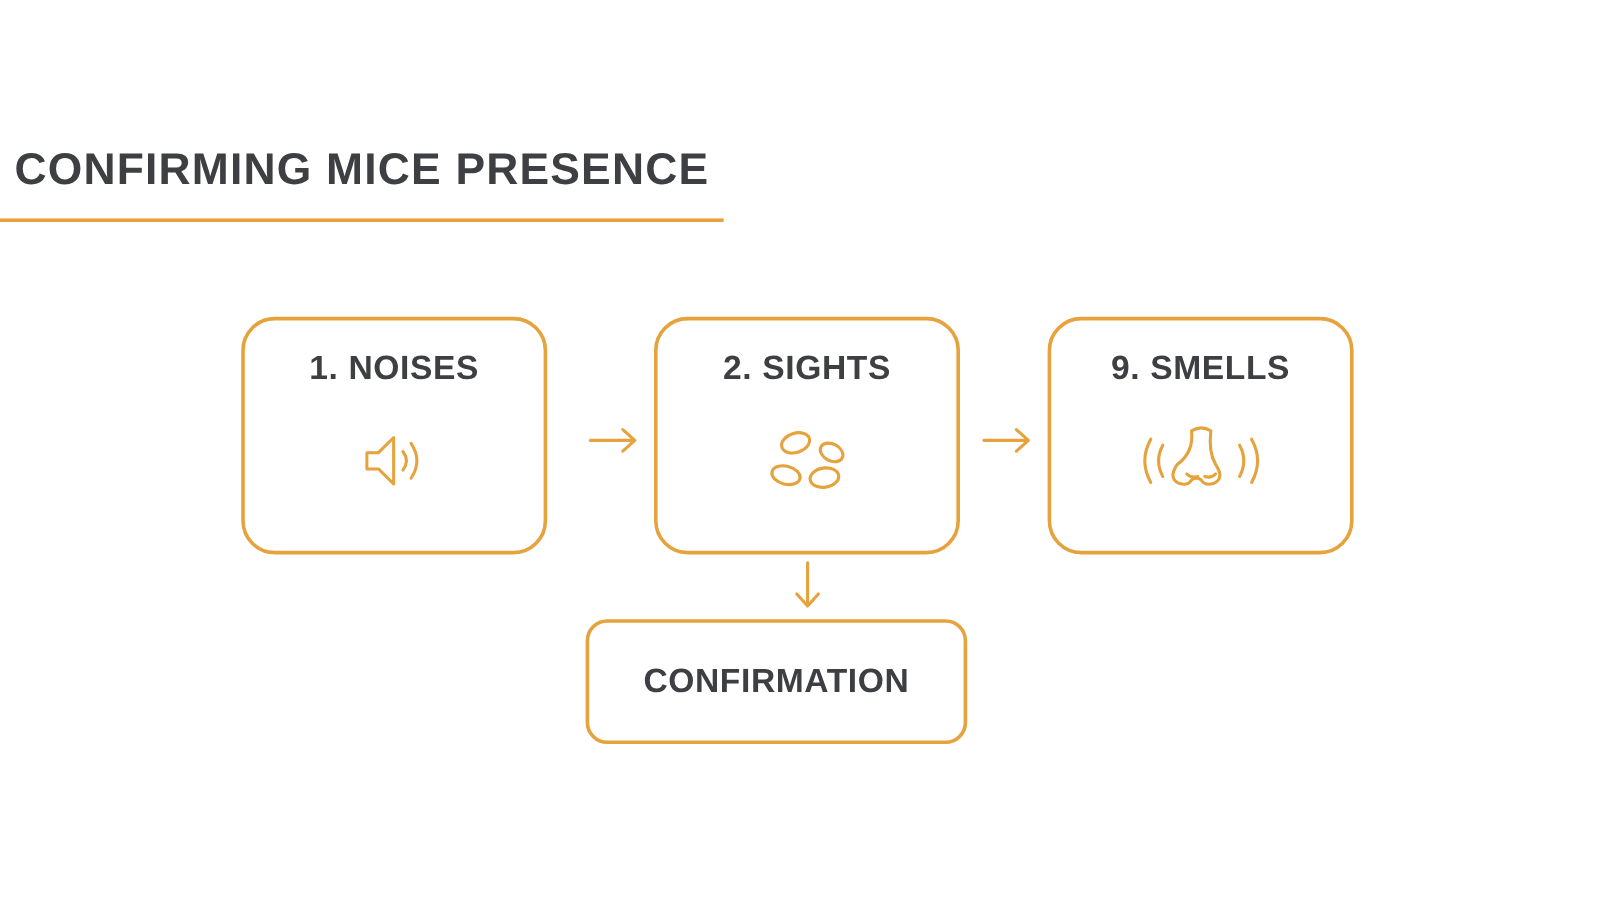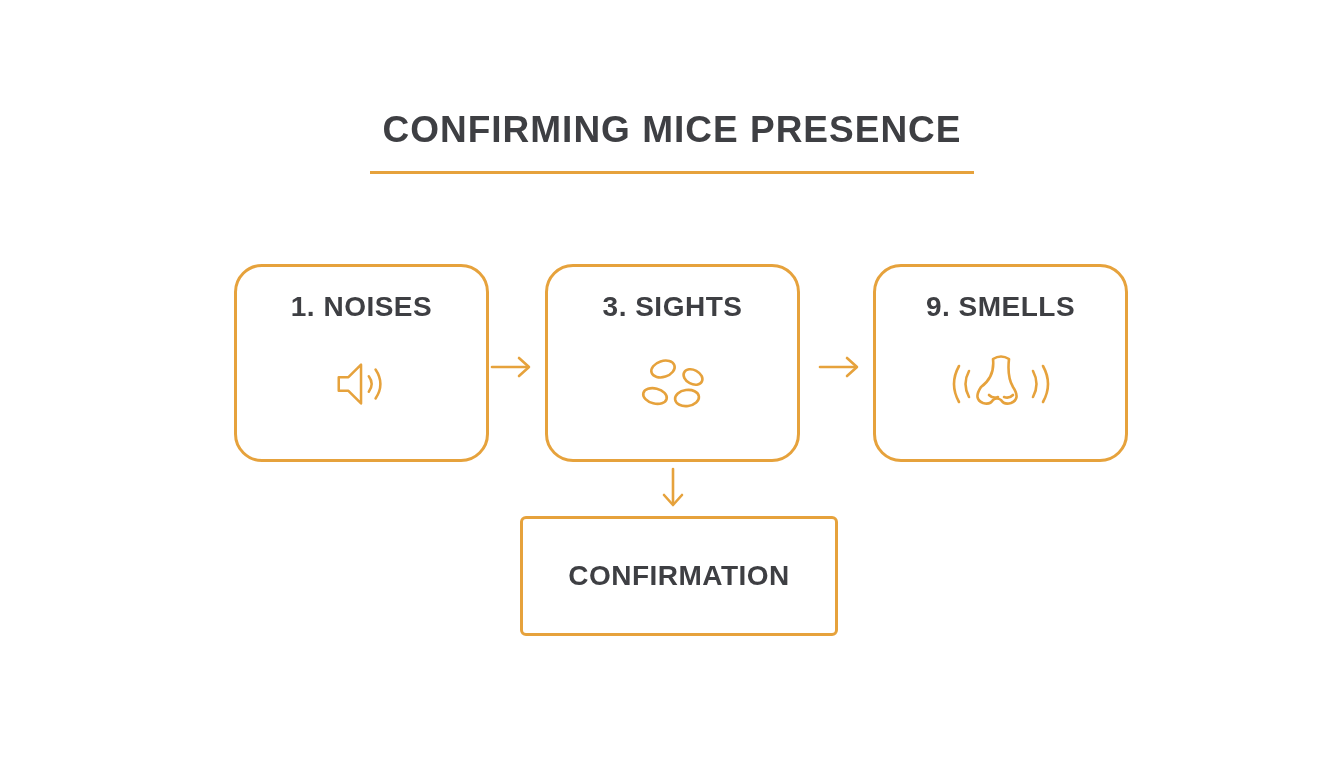--- a/index.html
+++ b/index.html
@@ -14,24 +14,24 @@
   }
   .canvas{
     position:relative;
     width:1344px;
     height:768px;
     background:var(--bg);
     overflow:hidden;
   }
   .title-wrap{
     position:absolute;
-    top:109px;
+    top:120px;
     left:0;
     width:100%;
-    text-align:center;
+    text-align:left;
   }
   .title{
     display:inline-block;
     font-size:37px;
     font-weight:700;
     letter-spacing:1px;
     color:var(--text);
     padding:0 12px 20px 12px;
     border-bottom:3px solid var(--accent);
   }
@@ -54,37 +54,37 @@
     letter-spacing:0.5px;
     color:var(--text);
   }
   .step .icon-zone{
     flex:1;
     display:flex;
     align-items:center;
     justify-content:center;
     padding-bottom:14px;
   }
-  .step-1{left:234px;}
+  .step-1{left:201px;}
   .step-2{left:545px;}
   .step-3{left:873px;}
   .arrow{
     position:absolute;
   }
   .arrow-1{left:488px; top:352px;}
   .arrow-2{left:816px; top:352px;}
   .arrow-down{left:660px; top:466px;}
   .result-box{
     position:absolute;
-    left:520px;
+    left:488px;
     top:516px;
     width:318px;
-    height:120px;
+    height:104px;
     border:3px solid var(--accent);
-    border-radius:6px;
+    border-radius:18px;
     display:flex;
     align-items:center;
     justify-content:center;
     background:var(--bg);
   }
   .result-box .label{
     font-size:28px;
     font-weight:700;
     letter-spacing:0.5px;
     color:var(--text);
@@ -119,21 +119,21 @@
   </div>
 
   <div class="arrow arrow-1">
     <svg width="48" height="30" viewBox="0 0 48 30">
       <path class="stroke" d="M4 15 H39"></path>
       <path class="stroke" d="M31 6 L41 15 L31 24"></path>
     </svg>
   </div>
 
   <div class="step step-2">
-    <div class="label">3. SIGHTS</div>
+    <div class="label">2. SIGHTS</div>
     <div class="icon-zone">
       <svg width="80" height="60" viewBox="0 0 80 60">
         <ellipse class="stroke" cx="30" cy="15" rx="12" ry="8" transform="rotate(-18 30 15)"></ellipse>
         <ellipse class="stroke" cx="60" cy="23" rx="10" ry="7" transform="rotate(28 60 23)"></ellipse>
         <ellipse class="stroke" cx="22" cy="42" rx="12" ry="7.5" transform="rotate(14 22 42)"></ellipse>
         <ellipse class="stroke" cx="54" cy="44" rx="12" ry="8" transform="rotate(-8 54 44)"></ellipse>
       </svg>
     </div>
   </div>
 

